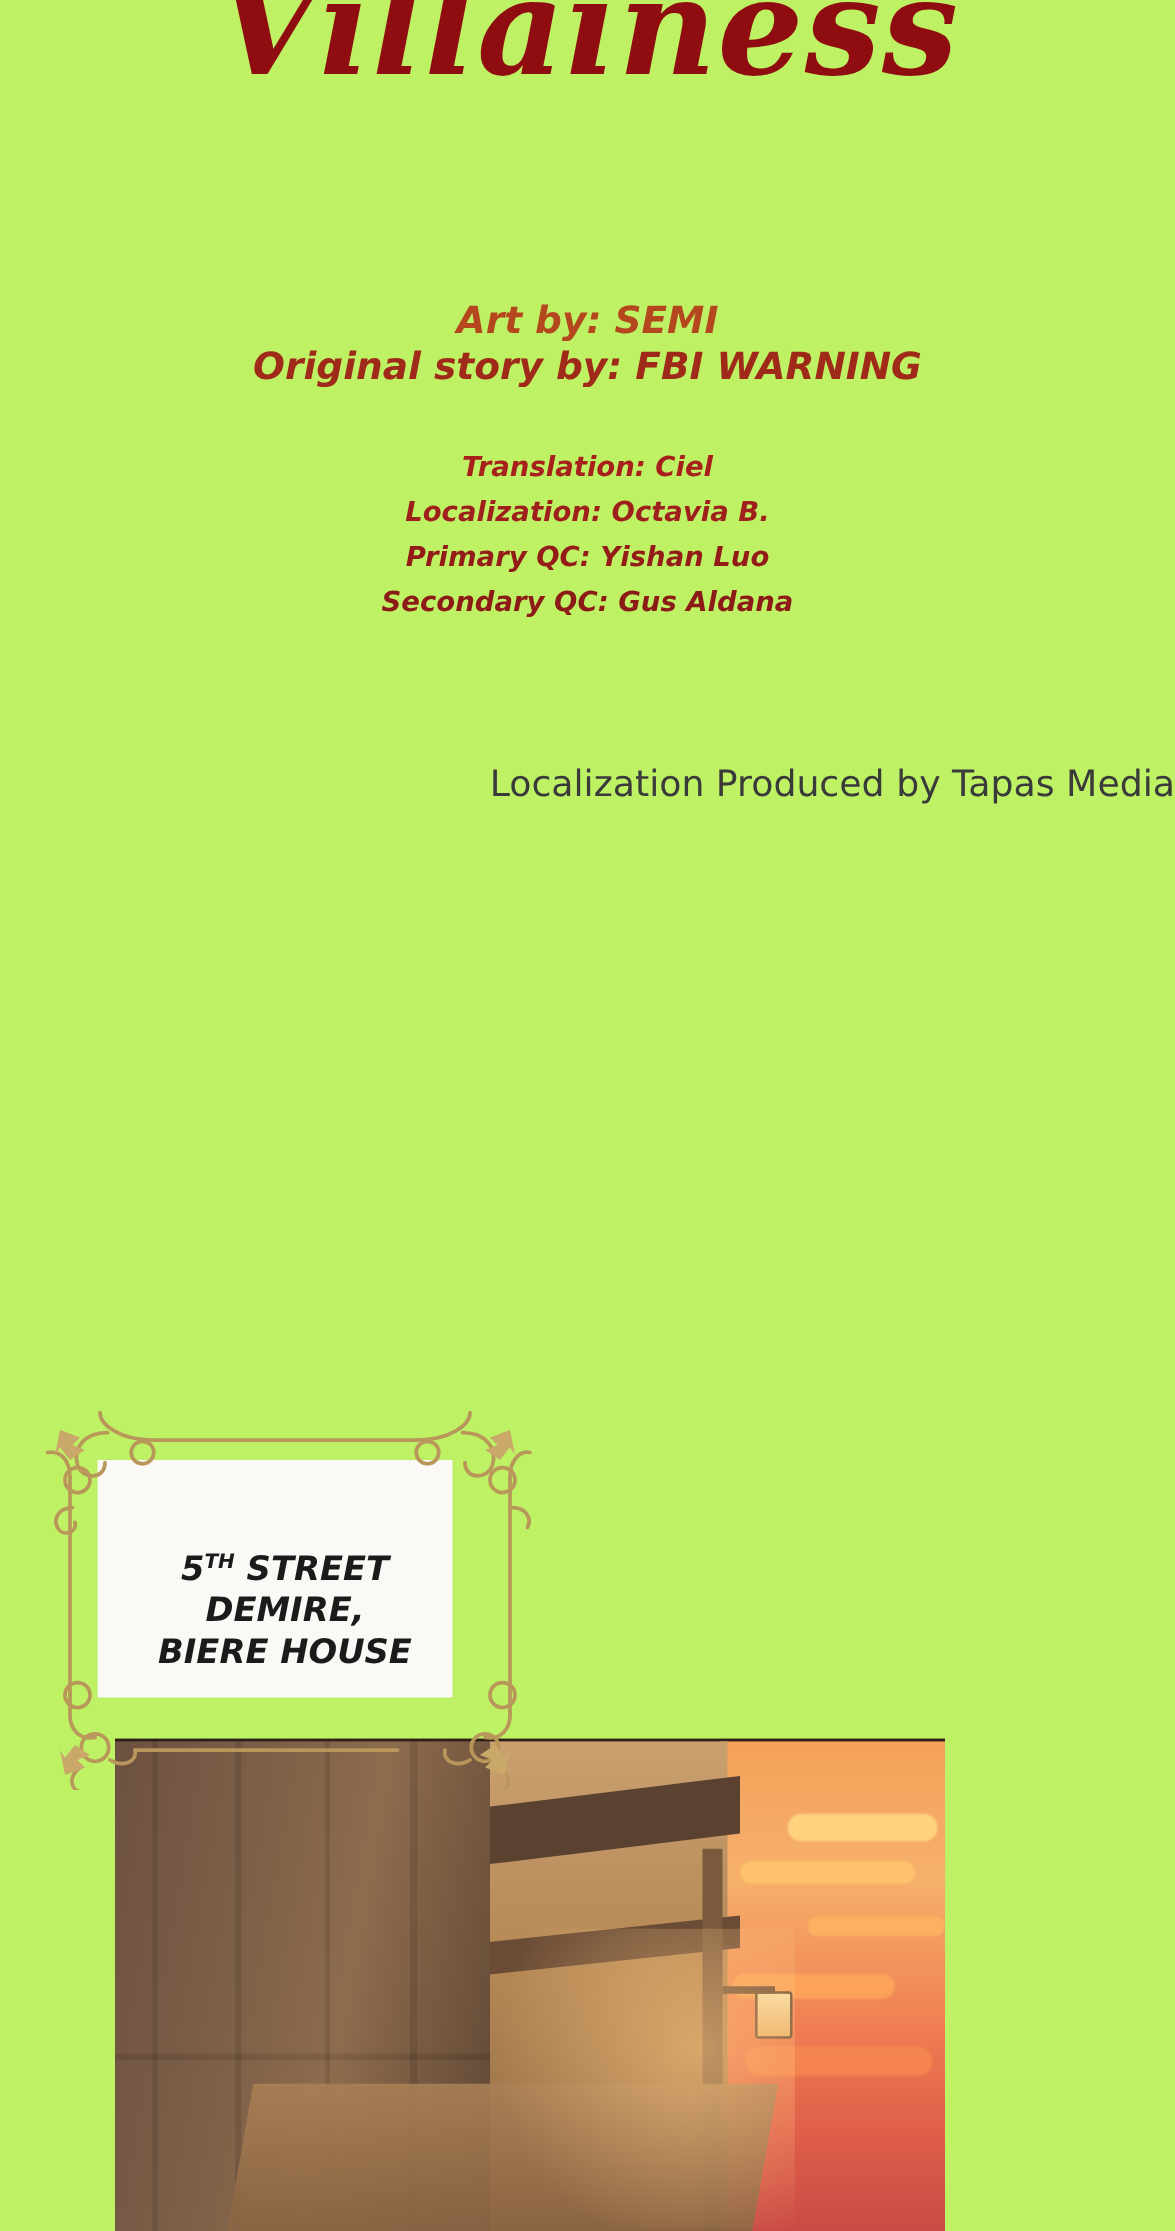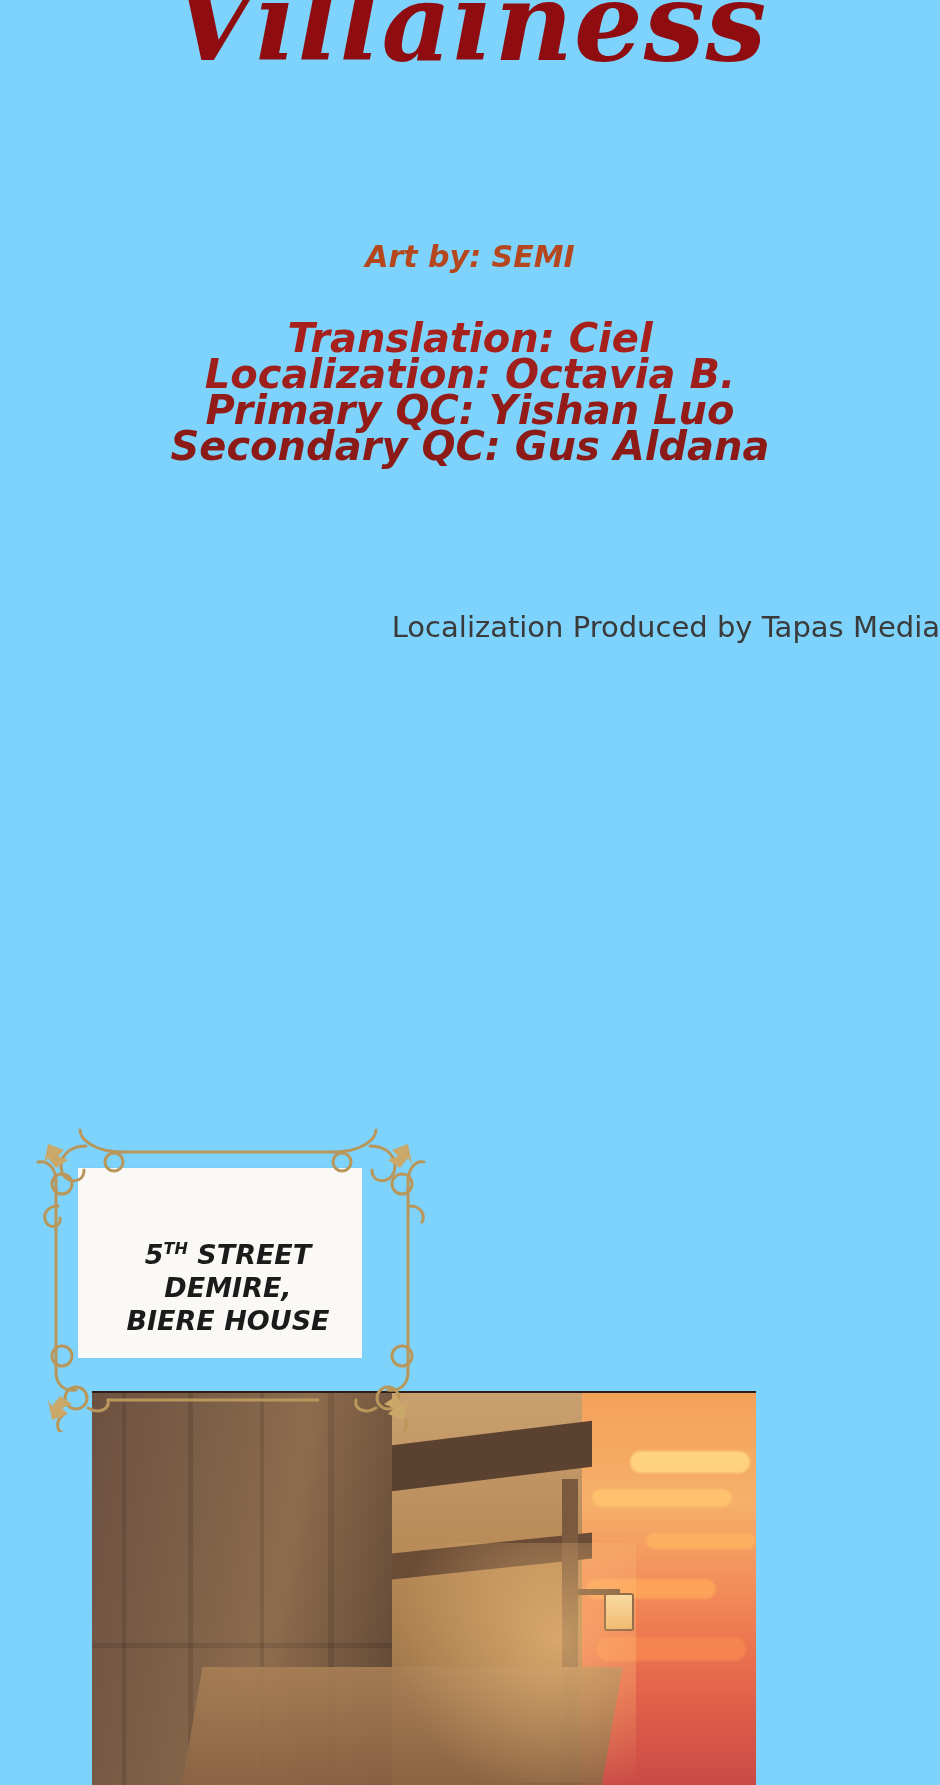--- a/index.html
+++ b/index.html
@@ -11,21 +11,21 @@
     width: 940px;
     height: 1785px;
     position: relative;
     overflow: hidden;
     font-family: "DejaVu Sans", sans-serif;
   }
 
   .page {
     position: absolute;
     inset: 0;
-    background: #7dd3fc;
+    background: #bef264;
   }
 
   
   .title-block {
     position: absolute;
     top: -120px;
     left: 0;
     width: 940px;
     height: 270px;
     overflow: hidden;
@@ -67,21 +67,21 @@
     color: #b5471e;
   }
   .credits-group-1 .line-3 {
     color: #a02a19;
   }
   .credits-group-2 {
     margin-top: 45px;
     font-family: "DejaVu Sans", sans-serif;
     font-style: italic;
     font-weight: bold;
-    font-size: 40px;
+    font-size: 22px;
     line-height: 36px;
     color: #a8201b;
   }
   .credits-group-2 .ln2 { color: #9e1f1b; }
   .credits-group-2 .ln3 { color: #931c18; }
   .credits-group-2 .ln4 { color: #8c1a17; }
 
   .localization {
     position: absolute;
     top: 610px;
@@ -263,20 +263,21 @@
         <path d="M760 -20 C 820 -10, 830 40, 790 48 C 762 54, 748 26, 770 14"></path>
         <path d="M415 96 C 455 118, 520 120, 560 100"></path>
       </g>
     </svg>
     <div class="title-word">Villainess</div>
   </div>
 
   <div class="credits">
     <div class="credits-group-1">
       <div class="line-1">Art by: SEMI</div>
+      <div class="line-3">Original story by: FBI WARNING</div>
     </div>
     <div class="credits-group-2">
       <div class="ln1">Translation: Ciel</div>
       <div class="ln2">Localization: Octavia B.</div>
       <div class="ln3">Primary QC: Yishan Luo</div>
       <div class="ln4">Secondary QC: Gus Aldana</div>
     </div>
   </div>
 
   <div class="localization">Localization Produced by Tapas Media</div>

